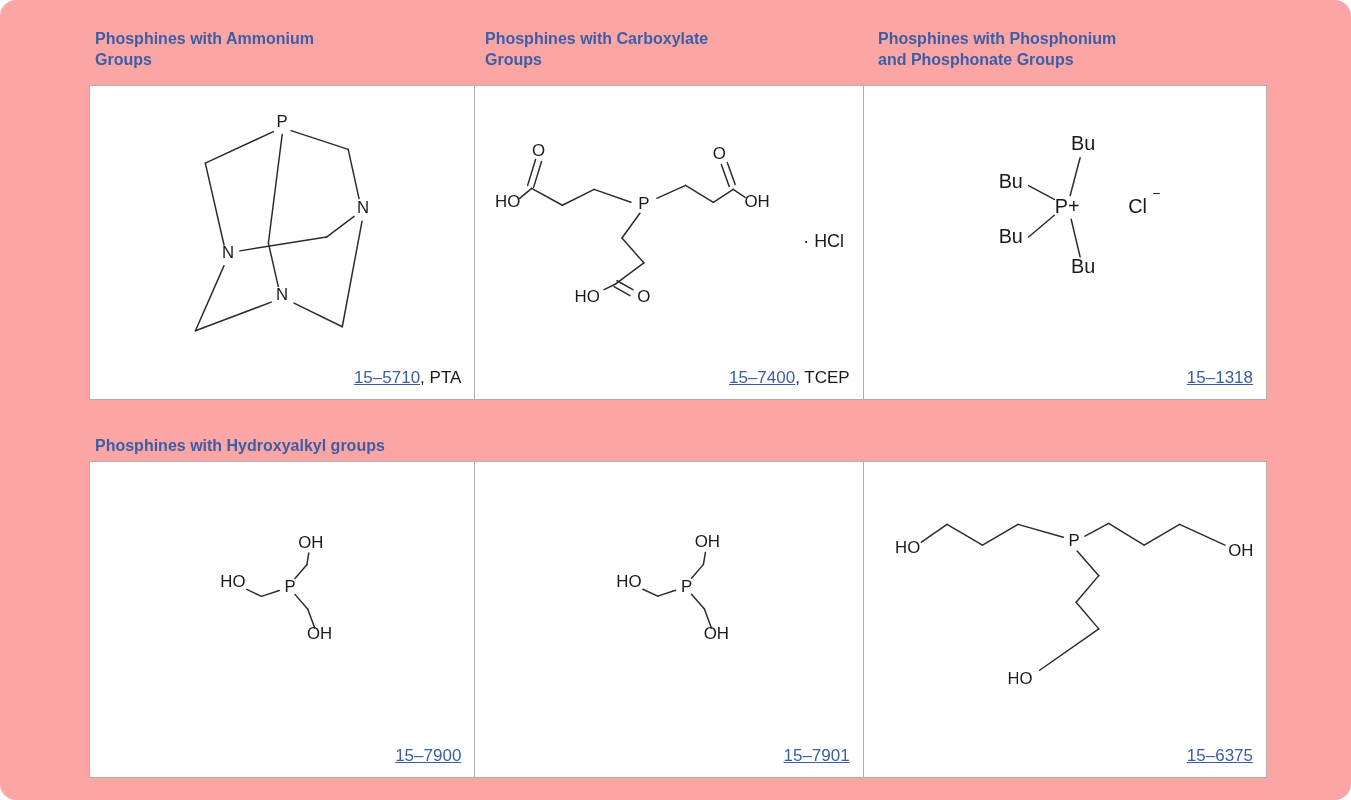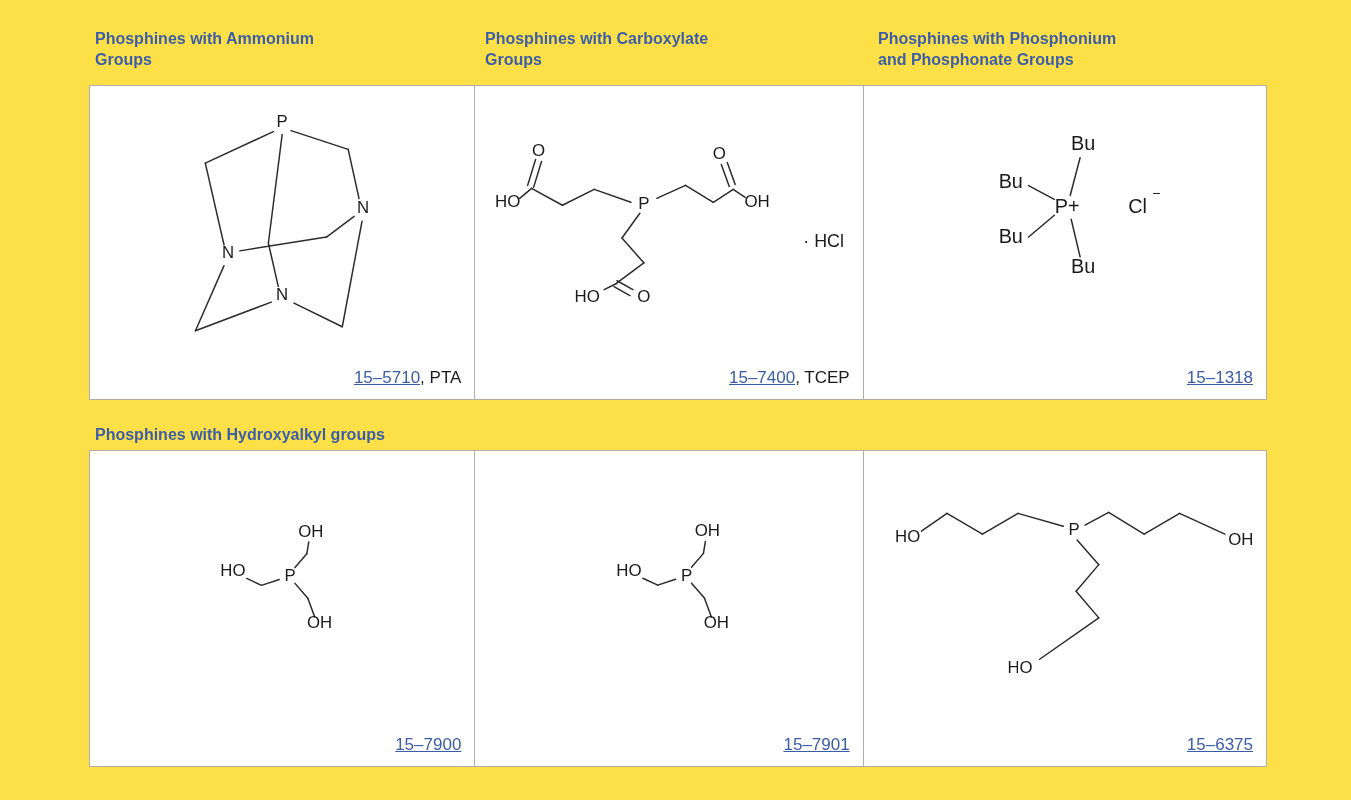--- a/index.html
+++ b/index.html
@@ -1,27 +1,27 @@
 <!DOCTYPE html>
 <html><head>
 <meta charset="utf-8">
 <style>
   html, body { margin:0; padding:0; background:#ffffff; }
   body { font-family:"Liberation Sans", sans-serif; }
-  .page { position:relative; width:1351px; height:800px; background:#fde047; overflow:hidden; }
+  .page { position:relative; width:1351px; height:800px; background:#fca5a5; overflow:hidden;border-radius:16px; }
   .content { position:absolute; left:89px; top:28px; width:1178px; }
 
   .header-row { display:flex; height:57px; align-items:flex-start; }
   .h-col1 { width:390px; }
   .h-col2 { width:393px; }
   .h-col3 { width:392px; }
   .section-title { color:#3b5ea6; font-weight:bold; font-size:16px; line-height:1.32; padding-left:6px; }
   .section-title span { display:block; }
 
-  .single-header { margin-top:24px; margin-bottom:5px; }
+  .single-header { margin-top:35px; margin-bottom:5px; }
 
   .box-row { display:flex; }
   .cell { position:relative; height:313px; border:1px solid #b4aca7; background:#ffffff; box-sizing:content-box; }
   .cell.c1 { width:388px; }
   .cell.c2 { width:391px; margin-left:-1px; }
   .cell.c3 { width:390px; margin-left:-1px;padding-left:16px; }
 
   .caption { position:absolute; right:13px; bottom:11px; font-size:17px; color:#1a1a1a; white-space:nowrap; }
   .cat-link { color:#3a5da6; text-decoration:underline; cursor:pointer; }
   .cat-suffix { color:#1a1a1a; }

